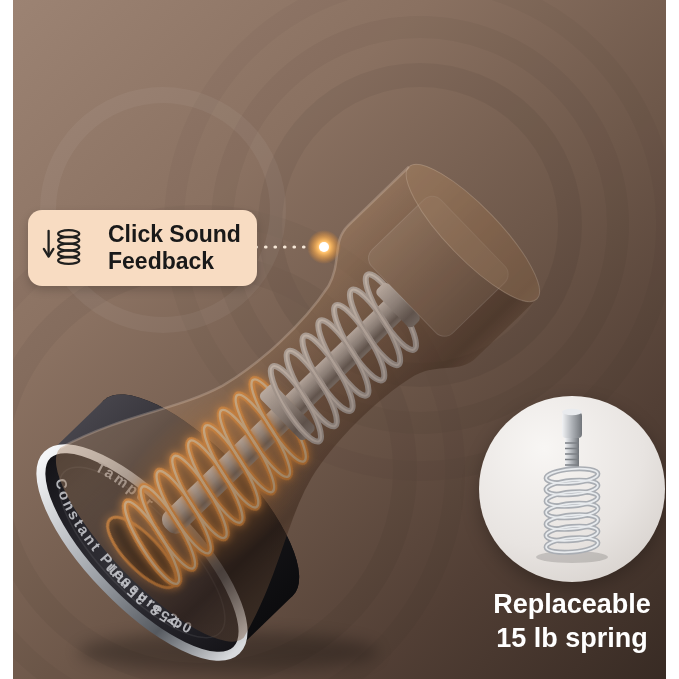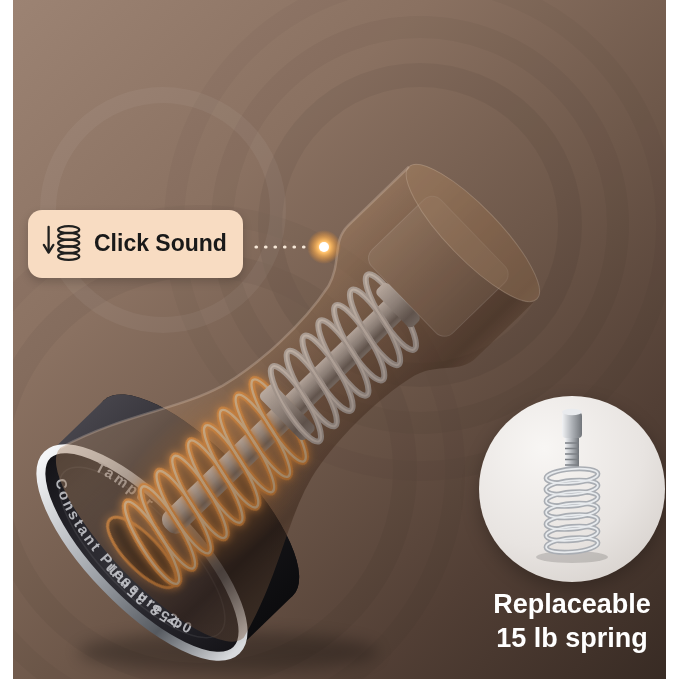--- a/index.html
+++ b/index.html
@@ -11,21 +11,21 @@
     position:absolute; left:13px; top:0; width:653px; height:679px; overflow:hidden;
     background:linear-gradient(137deg,#9c8373 0%, #8a7161 30%, #6e584a 55%, #523f35 78%, #382b24 100%);
   }
   .scene { position:absolute; left:0; top:0; }
   .title {
     position:absolute; left:18px; top:22px; margin:0; color:#ffffff;
     font-size:44px; font-weight:800; letter-spacing:0.5px;
   }
   .callout {
     position:absolute; left:15px; top:210px; background:#f8dcc2; border-radius:14px;
-    padding:11px 16px 11px 12px; display:flex; align-items:center; gap:10px;
+    padding:11px 16px 11px 12px; display:flex; align-items:center; gap:24px;
     box-shadow:0 4px 10px rgba(0,0,0,0.18);
   }
   .callout-text { color:#191919; font-size:23px; font-weight:600; line-height:1.18; }
   .inset {
     position:absolute; left:466px; top:396px; width:186px; height:186px; border-radius:50%;
     background:radial-gradient(circle at 35% 28%, #f8f6f4 0%, #e8e4e1 55%, #cfc9c4 100%);
     box-shadow:0 6px 18px rgba(0,0,0,0.25);
     display:flex; align-items:center; justify-content:center;
   }
   .inset-caption {
@@ -190,20 +190,21 @@
           <path d="M4 25 L9 33 L14 25"></path>
           <ellipse cx="30" cy="9" rx="11" ry="3.6"></ellipse>
           <ellipse cx="30" cy="16" rx="11" ry="3.6"></ellipse>
           <ellipse cx="30" cy="23" rx="11" ry="3.6"></ellipse>
           <ellipse cx="30" cy="30" rx="11" ry="3.6"></ellipse>
           <ellipse cx="30" cy="37" rx="11" ry="3.6"></ellipse>
         </g>
       </svg>
       <div class="callout-text">
         <div>Click Sound</div>
+        <div>Feedback</div>
       </div>
     </div>
 
     <div class="inset">
       <svg width="186" height="186" viewBox="0 0 186 186">
         <defs>
           <linearGradient id="pinG" x1="0" y1="0" x2="1" y2="0">
             <stop offset="0" stop-color="#f2f3f5"></stop>
             <stop offset="0.5" stop-color="#aeb2b7"></stop>
             <stop offset="1" stop-color="#71757a"></stop>

